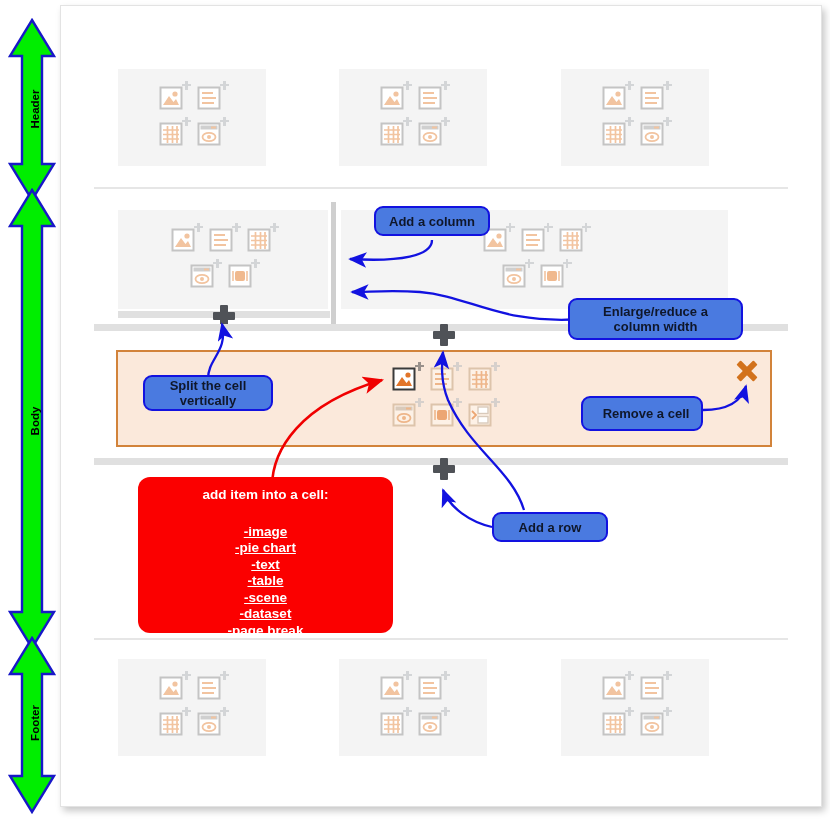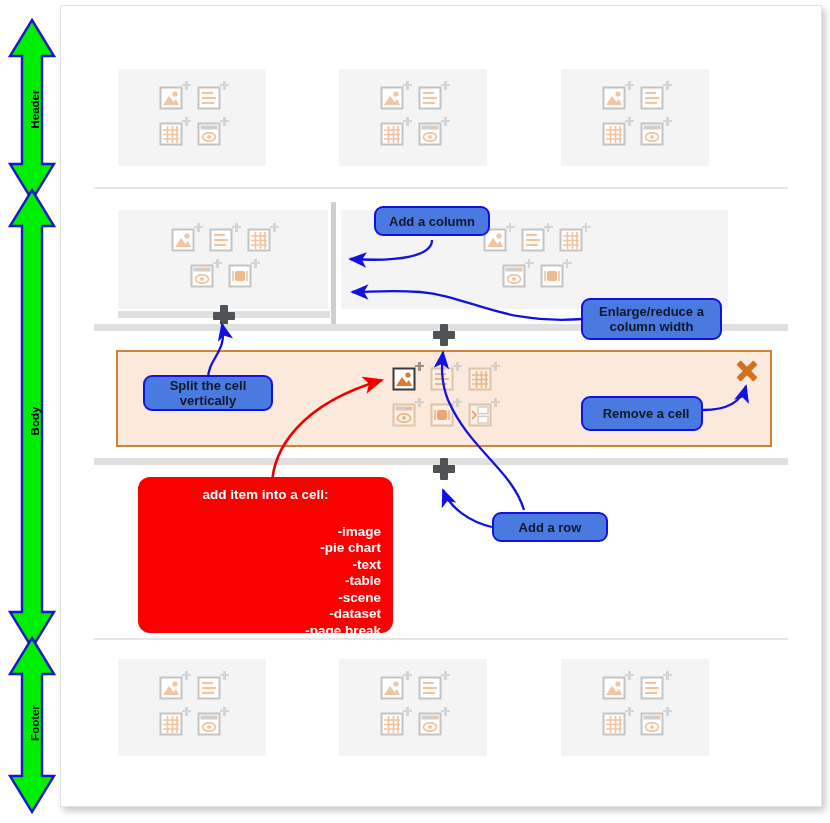--- a/index.html
+++ b/index.html
@@ -52,21 +52,21 @@
 
   
   .callout{position:absolute;background:#4a7ae0;border:2px solid #1212e0;border-radius:9px;
       color:#0f172a;font-weight:bold;font-size:13px;line-height:15px;text-align:center;
       display:flex;align-items:center;justify-content:center;padding:4px 8px;box-sizing:border-box;}
 
   .redbox{position:absolute;background:#fb0000;border-radius:12px;color:#ffffff;
       font-weight:bold;font-size:13.5px;line-height:16.5px;box-sizing:border-box;
       padding:10px 12px;}
   .redbox .rb-title{display:block;text-align:center;margin-bottom:20px;}
-  .redbox .rb-item{display:block;text-align:right;}
+  .redbox .rb-item{display:block;text-align:center;text-decoration:underline;}
 
   
   .rail{position:absolute;left:4px;top:0;width:56px;height:823px;}
   .raillabel{position:absolute;font-size:11.5px;font-weight:bold;color:#000;
       transform:rotate(-90deg);transform-origin:center center;white-space:nowrap;}
 
   svg.ovl{position:absolute;left:0;top:0;width:830px;height:823px;pointer-events:none;}
 </style>
 </head>
 <body>
@@ -537,21 +537,21 @@
     <g fill="none" stroke="#F00000" stroke-width="2.6">
 
       <path d="M272 487 C272 450 300 404 382 380" marker-end="url(#ahR)"></path>
     </g>
   </svg>
 
   <div class="callout" style="left:374px;top:206px;width:116px;height:30px;">
     <span>Add a column</span>
   </div>
 
-  <div class="callout" style="left:581px;top:298px;width:141px;height:42px;flex-direction:column;">
+  <div class="callout" style="left:568px;top:298px;width:175px;height:42px;flex-direction:column;">
     <span>Enlarge/reduce a</span>
     <span>column width</span>
   </div>
 
   <div class="callout" style="left:143px;top:375px;width:130px;height:36px;flex-direction:column;">
     <span>Split the cell</span>
     <span>vertically</span>
   </div>
 
   <div class="callout" style="left:581px;top:396px;width:122px;height:35px;padding-left:16px;">

